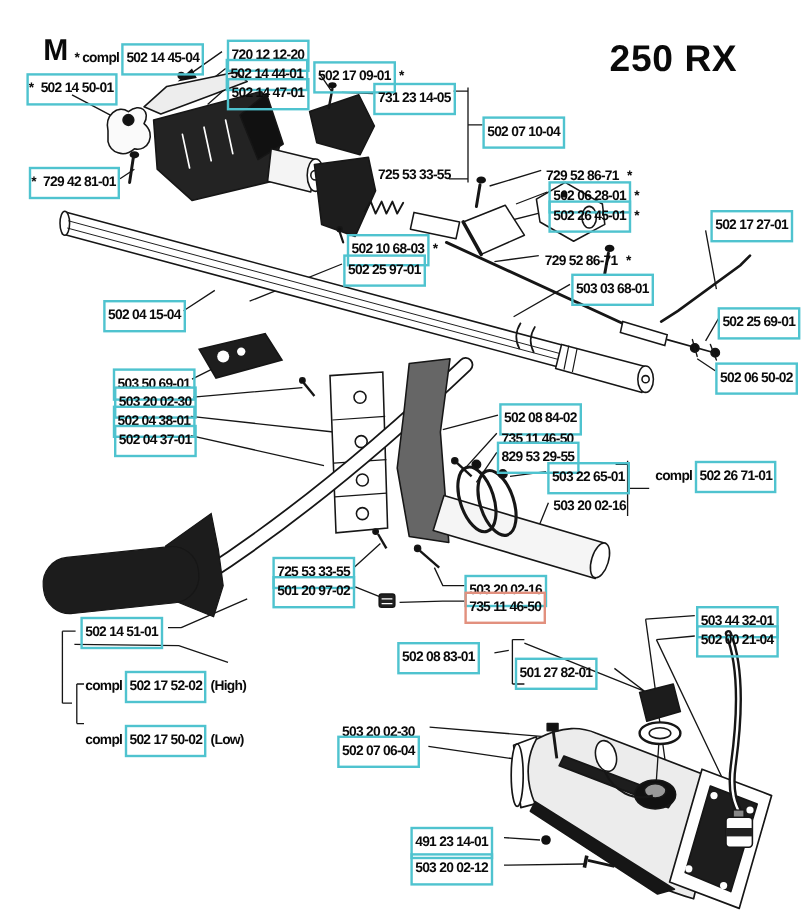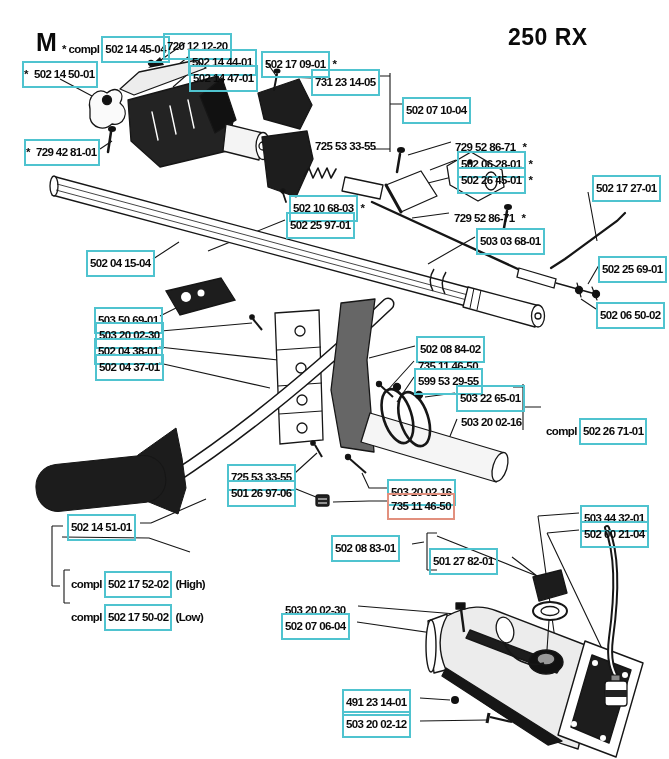--- a/index.html
+++ b/index.html
@@ -7,21 +7,21 @@
         font-family:"Liberation Sans",sans-serif;color:#0a0a0a;}
   #art{position:absolute;left:0;top:0;}
   .lbl{position:absolute;white-space:nowrap;font-weight:700;font-size:11.5px;
        letter-spacing:-0.6px;color:#0a0a0a;line-height:13px;}
   .num{padding:5px 2px;display:inline-block;}
   .bx{outline:2px solid var(--box-cyan,#4fc3cf);}
   .bxo{outline:2px solid var(--box-orange,#e2907e);}
   .pre{padding-right:4px;}
   .suf{padding-left:5px;}
   .marker{font-size:25px;letter-spacing:0;line-height:24px;}
-  .title{font-size:23px;letter-spacing:0.5px;line-height:30px;}
+  .title{font-size:31px;letter-spacing:0.5px;line-height:30px;margin-top:12px;}
 </style>
 </head>
 <body>
 
 <div id="page">
 
   <svg id="art" width="669" height="759" viewBox="0 0 669 759">
 
     <path fill="none" stroke="#161616" stroke-width="1.1" d="M185,43 L158,62 M188,57 L168,73 M189,73 L173,87 M266,61 L277,77 M311,78 L285,77
          M390,73 L390,152 M378,76 L390,76 M390,104 L402,104 M374,149 L390,149
@@ -175,21 +175,21 @@
       <rect x="611" y="675" width="9" height="7" fill="#888" stroke="#161616"></rect>
       <rect x="605" y="681" width="22" height="25" rx="3" fill="#fff" stroke="#161616" stroke-width="1.3"></rect>
       <rect x="605" y="690" width="22" height="7" fill="#222"></rect>
     </g>
   </svg>
 
   <div class="lbl marker" style="left:36px;top:30px"><span>M</span></div>
   <div class="lbl title" style="left:508px;top:22px"><span>250 RX</span></div>
 
   <div class="lbl" style="left:62px;top:38px"><span class="pre">* compl</span><span class="num bx">502 14 45-04</span></div>
-  <div class="lbl" style="left:165px;top:35px"><span class="num bx">720 12 12-20</span></div>
+  <div class="lbl" style="left:191px;top:35px"><span class="num bx">720 12 12-20</span></div>
   <div class="lbl" style="left:190px;top:51px"><span class="num bx">502 14 44-01</span></div>
   <div class="lbl" style="left:263px;top:53px"><span class="num bx">502 17 09-01</span><span class="suf">*</span></div>
   <div class="lbl" style="left:191px;top:67px"><span class="num bx">502 14 47-01</span></div>
   <div class="lbl bx" style="left:24px;top:63px"><span class="pre">*</span><span class="num">502 14 50-01</span></div>
   <div class="lbl" style="left:313px;top:71px"><span class="num bx">731 23 14-05</span></div>
   <div class="lbl" style="left:404px;top:99px"><span class="num bx">502 07 10-04</span></div>
   <div class="lbl" style="left:313px;top:135px"><span class="num">725 53 33-55</span></div>
   <div class="lbl" style="left:453px;top:136px"><span class="num">729 52 86-71</span><span class="suf">*</span></div>
   <div class="lbl" style="left:459px;top:153px"><span class="num bx">502 06 28-01</span><span class="suf">*</span></div>
   <div class="lbl" style="left:459px;top:169px"><span class="num bx">502 26 45-01</span><span class="suf">*</span></div>
@@ -201,31 +201,31 @@
   <div class="lbl" style="left:478px;top:230px"><span class="num bx">503 03 68-01</span></div>
   <div class="lbl" style="left:88px;top:252px"><span class="num bx">502 04 15-04</span></div>
   <div class="lbl" style="left:600px;top:258px"><span class="num bx">502 25 69-01</span></div>
   <div class="lbl" style="left:598px;top:304px"><span class="num bx">502 06 50-02</span></div>
   <div class="lbl" style="left:96px;top:309px"><span class="num bx">503 50 69-01</span></div>
   <div class="lbl" style="left:97px;top:324px"><span class="num bx">503 20 02-30</span></div>
   <div class="lbl" style="left:96px;top:340px"><span class="num bx">502 04 38-01</span></div>
   <div class="lbl" style="left:97px;top:356px"><span class="num bx">502 04 37-01</span></div>
   <div class="lbl" style="left:418px;top:338px"><span class="num bx">502 08 84-02</span></div>
   <div class="lbl" style="left:416px;top:355px"><span class="num">735 11 46-50</span></div>
-  <div class="lbl" style="left:416px;top:370px"><span class="num bx">599 53 29-55</span></div>
+  <div class="lbl" style="left:416px;top:370px"><span class="num bx">829 53 29-55</span></div>
   <div class="lbl" style="left:458px;top:387px"><span class="num bx">503 22 65-01</span></div>
   <div class="lbl" style="left:459px;top:411px"><span class="num">503 20 02-16</span></div>
-  <div class="lbl" style="left:546px;top:420px"><span class="pre">compl</span><span class="num bx">502 26 71-01</span></div>
+  <div class="lbl" style="left:546px;top:386px"><span class="pre">compl</span><span class="num bx">502 26 71-01</span></div>
   <div class="lbl" style="left:229px;top:466px"><span class="num bx">725 53 33-55</span></div>
-  <div class="lbl" style="left:229px;top:482px"><span class="num bx">501 26 97-06</span></div>
+  <div class="lbl" style="left:229px;top:482px"><span class="num bx">501 20 97-02</span></div>
   <div class="lbl" style="left:389px;top:481px"><span class="num bx">503 20 02-16</span></div>
   <div class="lbl" style="left:389px;top:495px"><span class="num bxo">735 11 46-50</span></div>
   <div class="lbl" style="left:69px;top:516px"><span class="num bx">502 14 51-01</span></div>
   <div class="lbl" style="left:71px;top:606px"><span class="pre">compl</span><span class="num bx">502 17 50-02</span><span class="suf">(Low)</span></div>
-  <div class="lbl" style="left:71px;top:573px"><span class="pre">compl</span><span class="num bx">502 17 52-02</span><span class="suf">(High)</span></div>
+  <div class="lbl" style="left:71px;top:561px"><span class="pre">compl</span><span class="num bx">502 17 52-02</span><span class="suf">(High)</span></div>
   <div class="lbl" style="left:582px;top:507px"><span class="num bx">503 44 32-01</span></div>
   <div class="lbl" style="left:582px;top:523px"><span class="num bx">502 00 21-04</span></div>
   <div class="lbl" style="left:333px;top:537px"><span class="num bx">502 08 83-01</span></div>
   <div class="lbl" style="left:431px;top:550px"><span class="num bx">501 27 82-01</span></div>
   <div class="lbl" style="left:283px;top:599px"><span class="num">503 20 02-30</span></div>
   <div class="lbl" style="left:283px;top:615px"><span class="num bx">502 07 06-04</span></div>
   <div class="lbl" style="left:344px;top:691px"><span class="num bx">491 23 14-01</span></div>
   <div class="lbl" style="left:344px;top:713px"><span class="num bx">503 20 02-12</span></div>
 
 </div>

